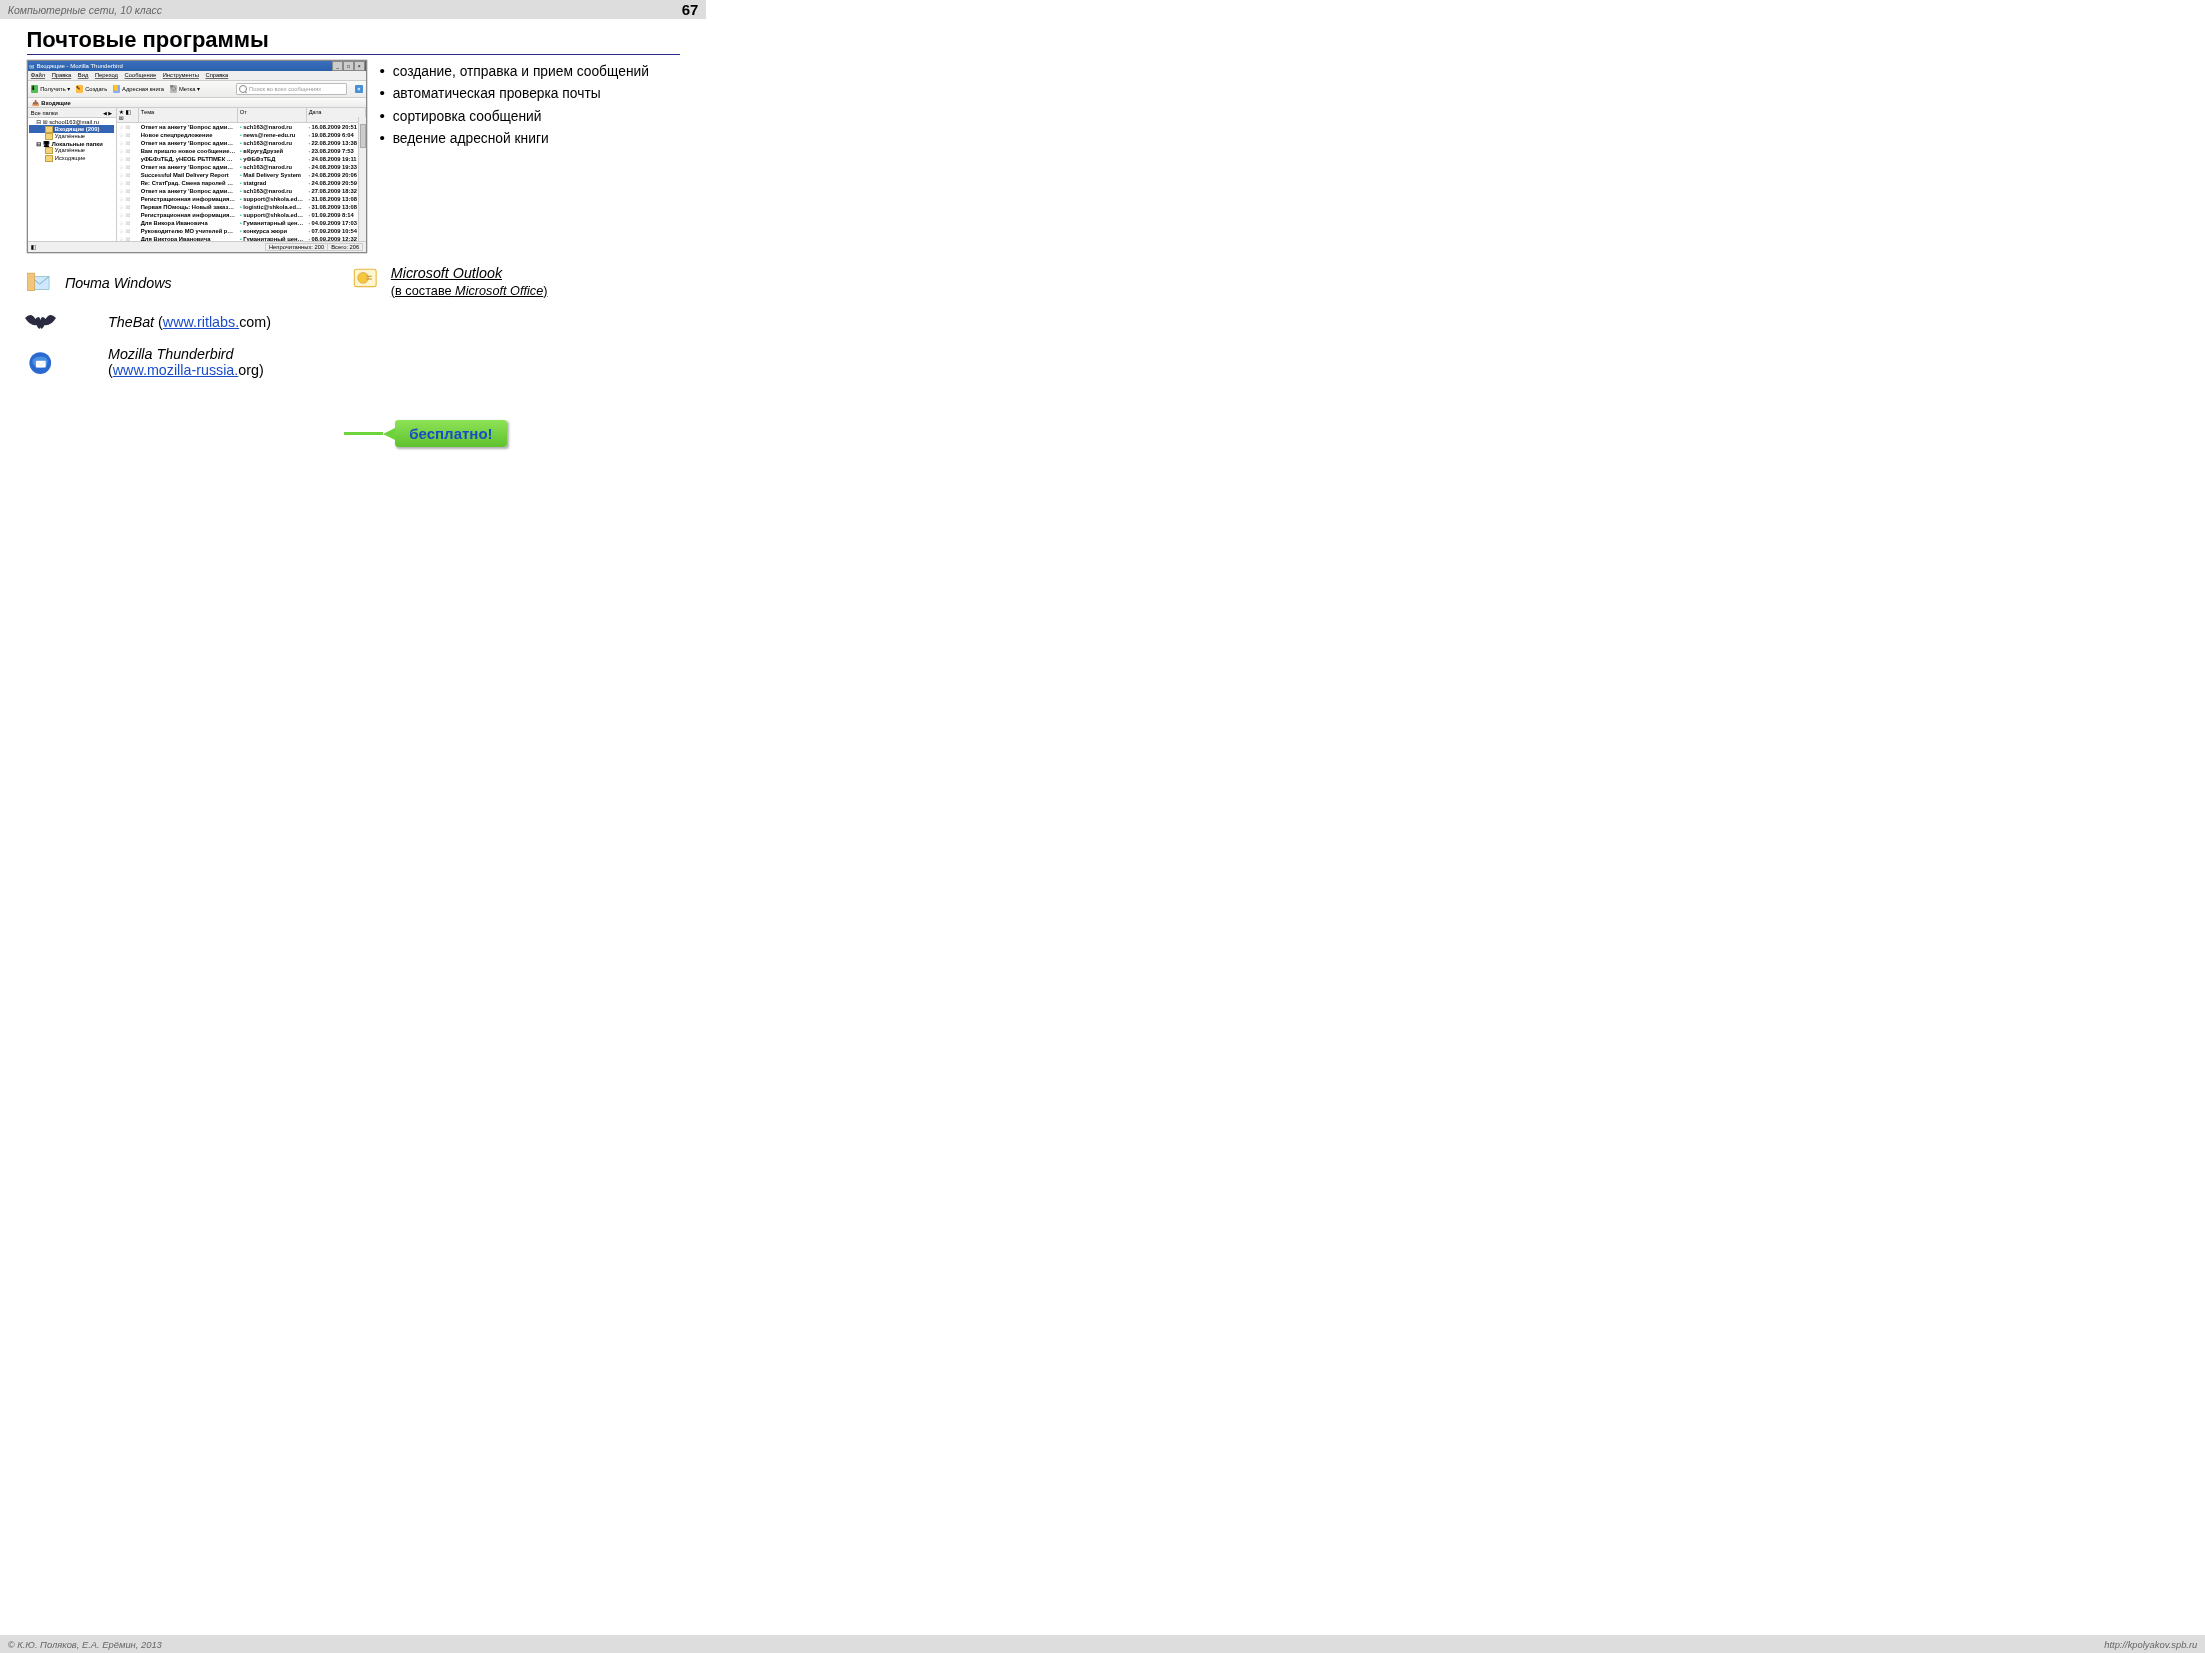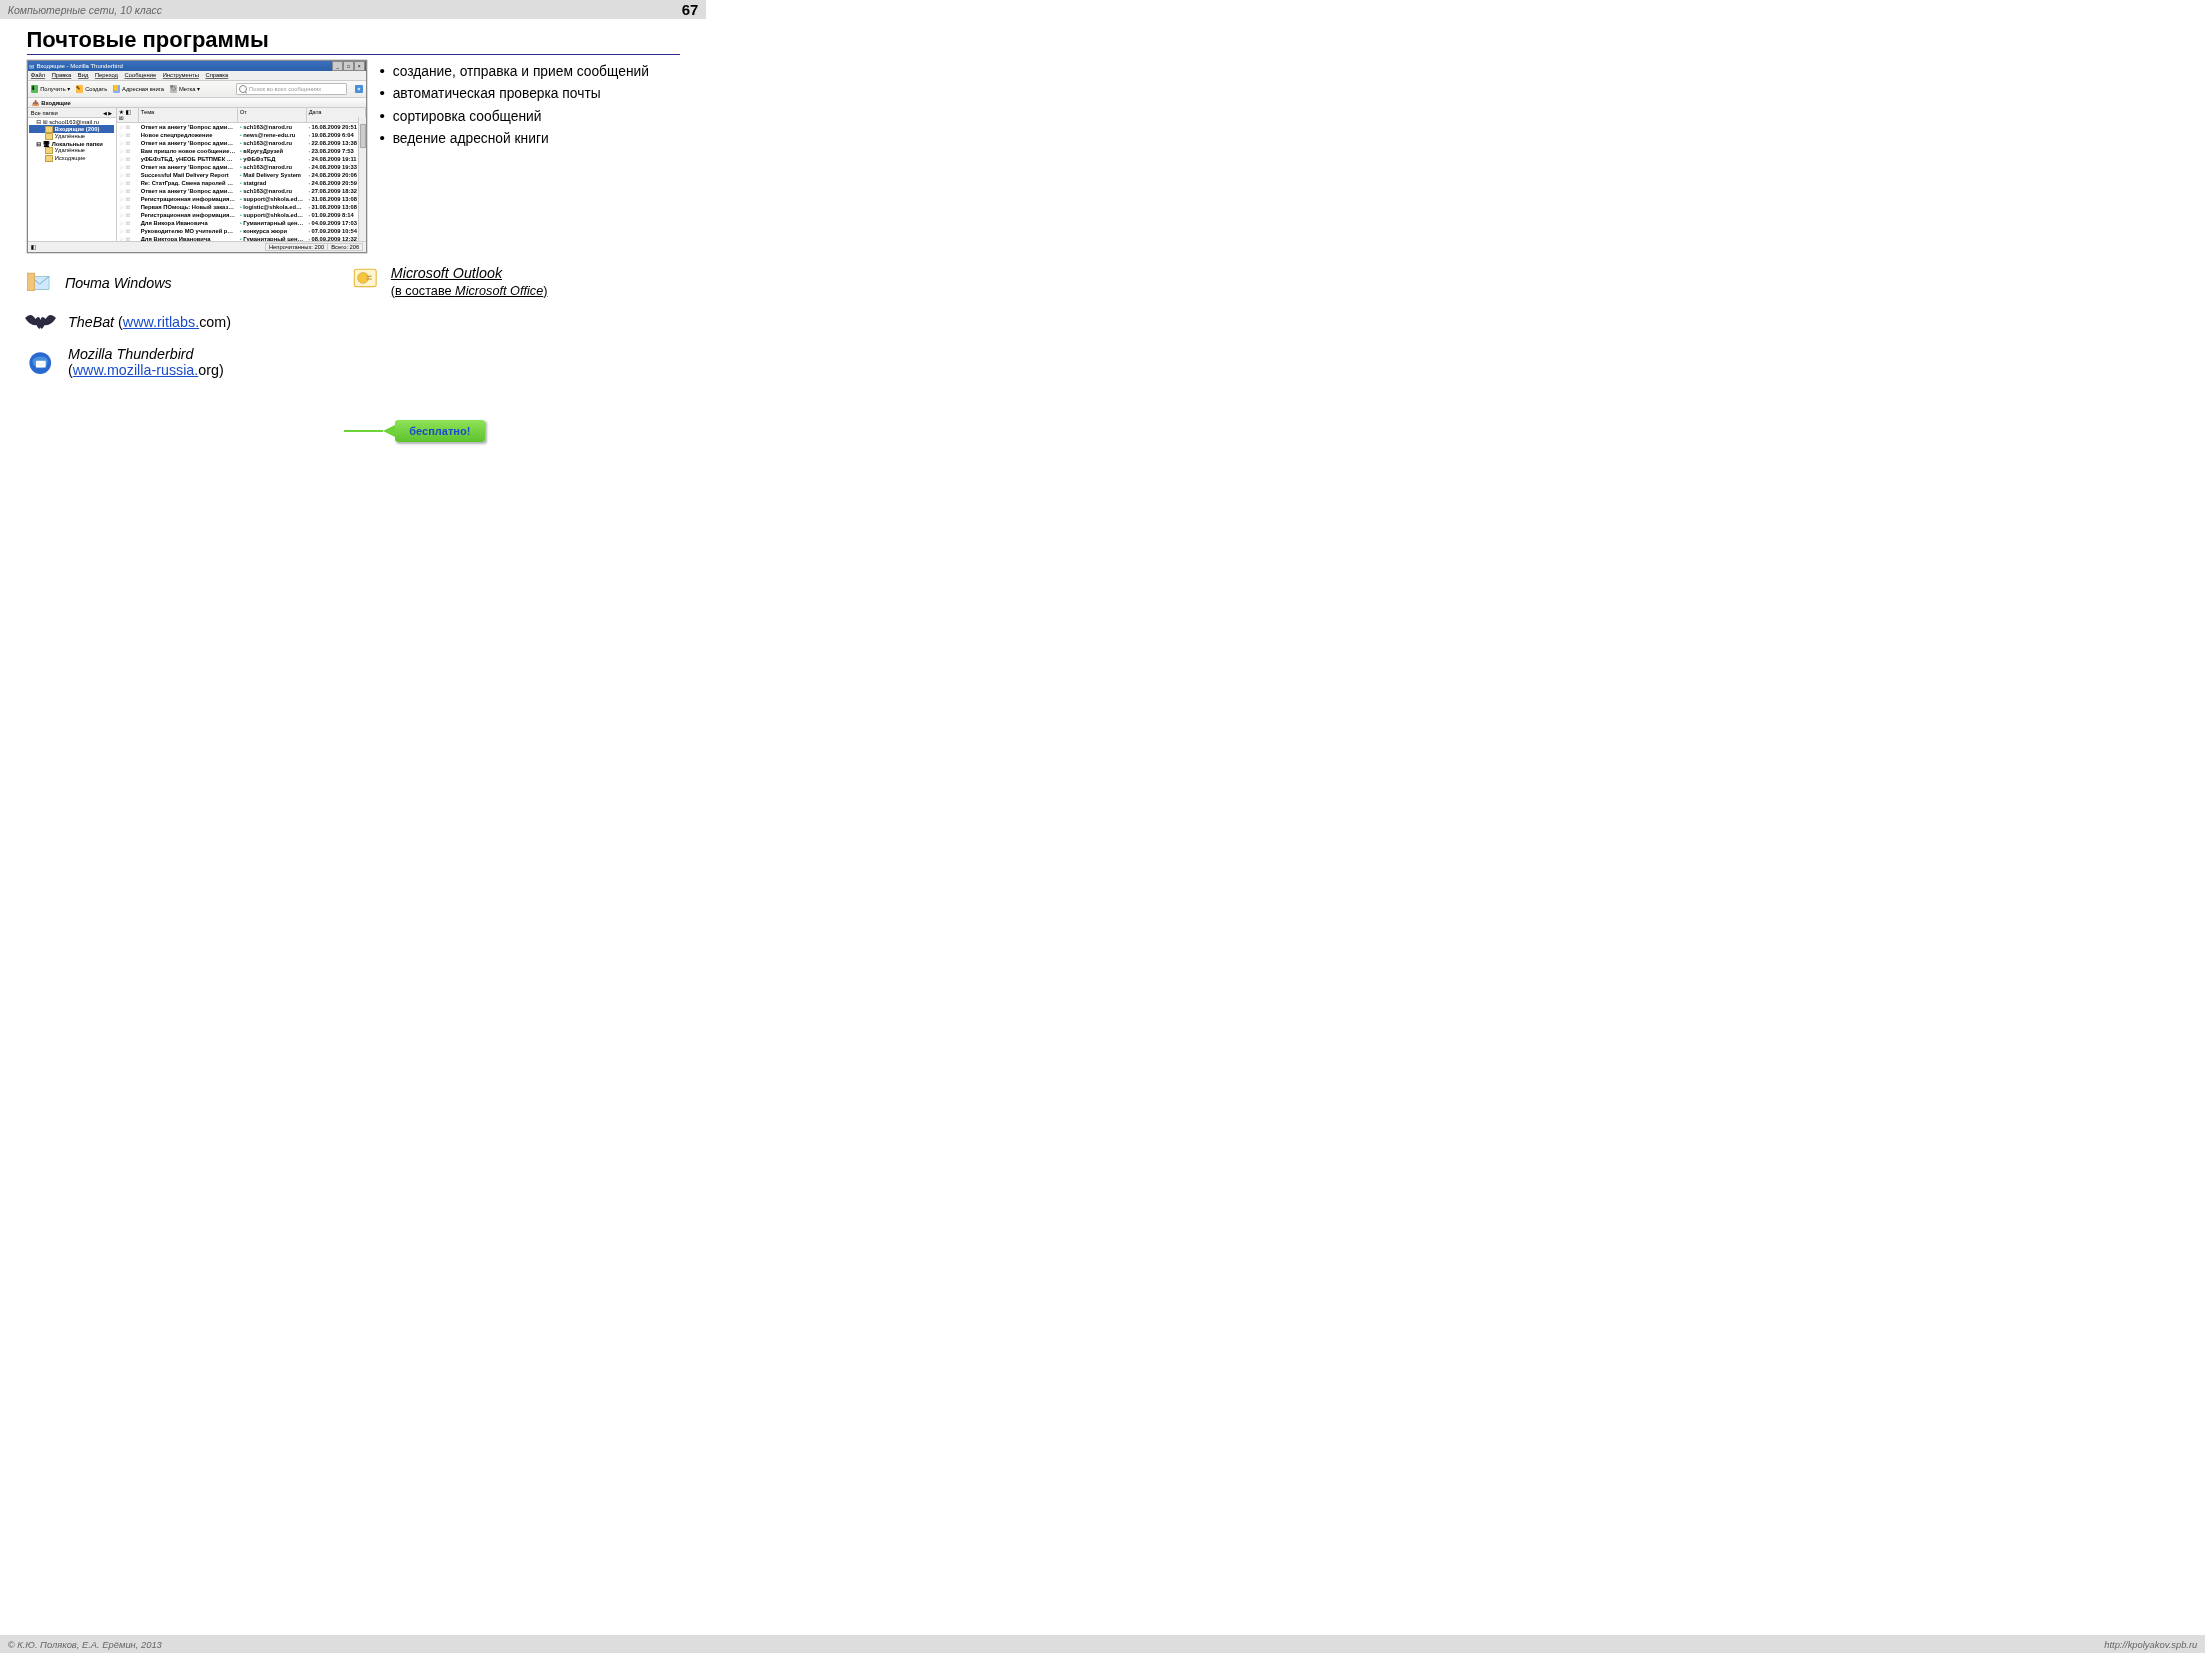--- a/index.html
+++ b/index.html
@@ -306,21 +306,21 @@
 }
 .clients .iconbox {
   width: 33px;
   height: 27.6px;
   display: flex;
   align-items: center;
   justify-content: center;
 }
 .clients .name { font-style: italic; }
 .clients a { color: #1a4cc9; text-decoration: underline; }
-.clients .text-block { line-height: 1.15; }
+.clients .text-block { line-height: 1.15; margin-left: 40px; }
 
 .free-callout {
   position: absolute;
   left: 383px;
   top: 420px;
   display: flex;
   align-items: center;
 }
 .free-callout .arrow {
   width: 0; height: 0;
@@ -335,21 +335,21 @@
   left: -39px;
   top: -1.1px;
   width: 39px;
   height: 2.2px;
   background: #6cd33a;
 }
 .free-callout .box {
   background: linear-gradient(#8ee256, #5ec22e);
   border-radius: 3.3px;
   padding: 5px 14.3px;
-  font-size: 11px;
+  font-size: 15px;
   font-weight: bold;
   color: #1a4cc9;
   box-shadow: 1.7px 1.7px 2.2px rgba(0,0,0,0.3);
 }
 
 .footer-bar {
   position: absolute;
   bottom: 0;
   left: 0;
   right: 0;

